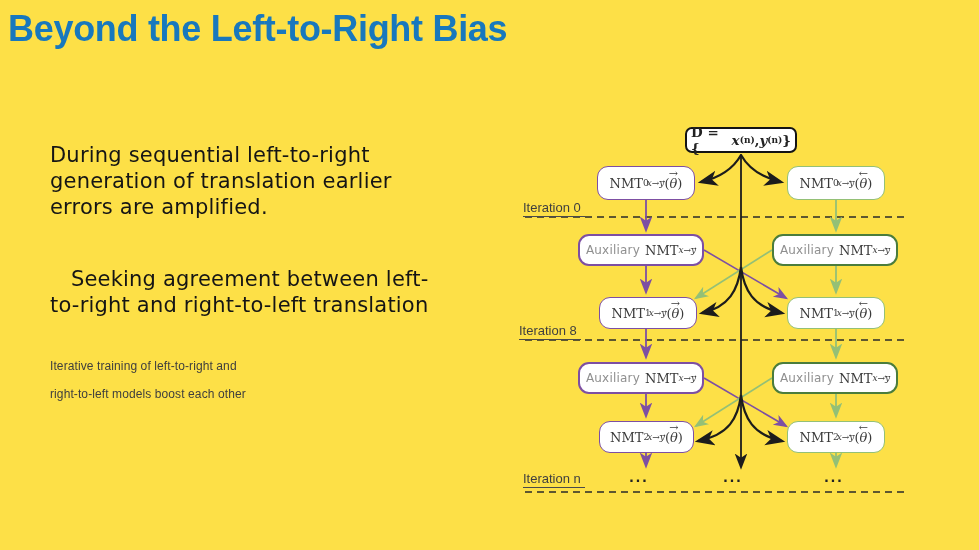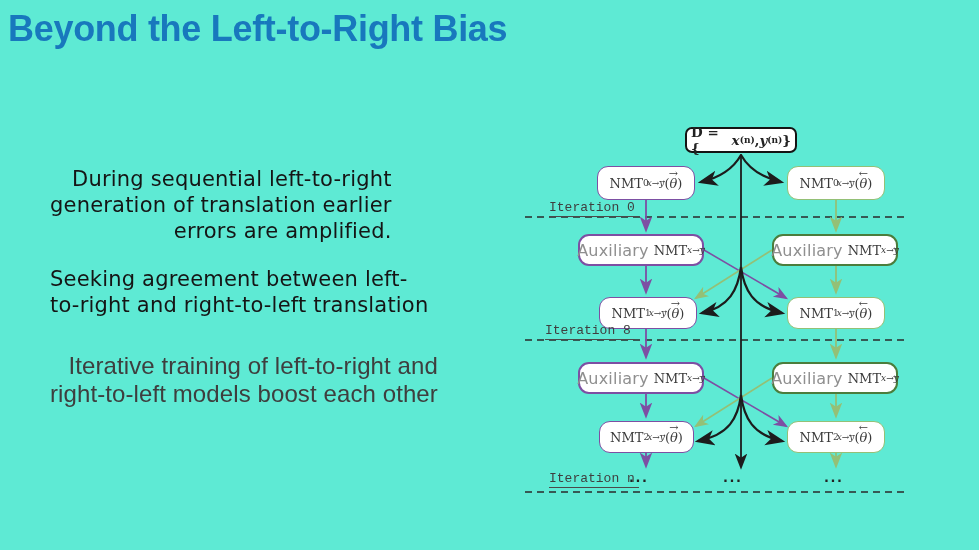--- a/index.html
+++ b/index.html
@@ -1,60 +1,60 @@
 <!DOCTYPE html>
 <html style="--title-blue: #1878bd; --purple: #7d4fa3; --green-light: #94c076; --green-dark: #4b7d3c; --aux-gray: #8f8f8f;"><head>
 <meta charset="utf-8">
 <style>
   html,body{margin:0;padding:0;background:#ffffff;}
-  .slide{position:relative;width:979px;height:550px;background:#5eead4;overflow:hidden;
+  .slide{position:relative;width:979px;height:550px;background:#fde047;overflow:hidden;
          font-family:"Liberation Sans",sans-serif;}
   .title{position:absolute;left:8px;top:8px;font-size:36px;font-weight:600;
          color:var(--title-blue);letter-spacing:-0.3px;}
   .para{position:absolute;left:50px;white-space:pre-line;
         font-family:"DejaVu Sans",sans-serif;font-size:21px;line-height:26px;
         color:#151515;letter-spacing:0.2px;}
-  .para-1{top:166px;text-align:right;}
-  .para-2{top:266px;}
-  .para-3{top:352px;font-family:"Liberation Sans",sans-serif;font-size:24px;
-          line-height:28px;color:#3e3e3e;letter-spacing:0.1px;text-align:right;}
+  .para-1{top:142px;}
+  .para-2{top:266px;text-align:right;}
+  .para-3{top:352px;font-family:"Liberation Sans",sans-serif;font-size:12px;
+          line-height:28px;color:#3e3e3e;letter-spacing:0.1px;}
 
   .diagram{position:absolute;left:505px;top:115px;width:470px;height:405px;}
   .diagram svg{position:absolute;left:0;top:0;}
 
   .sk-k{stroke:#1c1c1c;fill:none;}
   .sk-p{stroke:var(--purple);fill:none;}
   .sk-g{stroke:var(--green-light);fill:none;}
   .sk-d{stroke:#2a2a2a;fill:none;stroke-dasharray:7 5;stroke-width:1.6;}
   .mk-k{fill:#1c1c1c;}
   .mk-p{fill:var(--purple);}
   .mk-g{fill:var(--green-light);}
 
   .bx{position:absolute;display:flex;align-items:center;justify-content:center;
       background:#ffffff;border-radius:11px;font-family:"DejaVu Serif",serif;
       font-size:13px;color:#3a3a3a;box-sizing:border-box;padding:1px 4px;z-index:2;}
   .bx-k{border:2.5px solid #141414;border-radius:7px;font-size:13.5px;font-weight:600;color:#222;}
   .bx-p{border:1.6px solid var(--purple);}
   .bx-g{border:1.6px solid var(--green-light);}
   .bx-aux-p{border:2.6px solid var(--purple);}
   .bx-aux-g{border:2.6px solid var(--green-dark);}
-  .aux-prefix{font-family:"DejaVu Sans",sans-serif;font-size:16px;color:var(--aux-gray);
+  .aux-prefix{font-family:"DejaVu Sans",sans-serif;font-size:12px;color:var(--aux-gray);
               margin-right:5px;letter-spacing:0.2px;}
 
   .bx sup{font-size:9px;vertical-align:6px;line-height:0;font-style:normal;}
   .bx sub{font-size:9px;vertical-align:-3px;line-height:0;font-style:italic;}
   .bx sup + sub{margin-left:-2px;}
   .oa{position:relative;display:inline-block;}
   .oa .arr{position:absolute;left:50%;top:-0.68em;transform:translateX(-50%);
            font-size:0.85em;font-style:normal;line-height:1;}
   .ov-t{font-style:italic;}
   .it{font-style:italic;}
 
-  .iter{position:absolute;font-family:Liberation Mono, monospace;font-size:13px;
-        color:#3f3f3f;border-bottom:1.5px solid #4a4a4a;padding:0 4px 1px 0;z-index:3;margin-left:26px;}
+  .iter{position:absolute;font-family:Liberation Sans, sans-serif;font-size:13px;
+        color:#3f3f3f;border-bottom:1.5px solid #4a4a4a;padding:0 4px 1px 0;z-index:3;}
   .dots{position:absolute;width:40px;text-align:center;font-size:16px;font-weight:bold;
         letter-spacing:2px;color:#222;z-index:3;}
 </style>
 </head>
 <body>
 
 <div class="slide">
 
   <div class="title">Beyond the Left-to-Right Bias</div>
 

